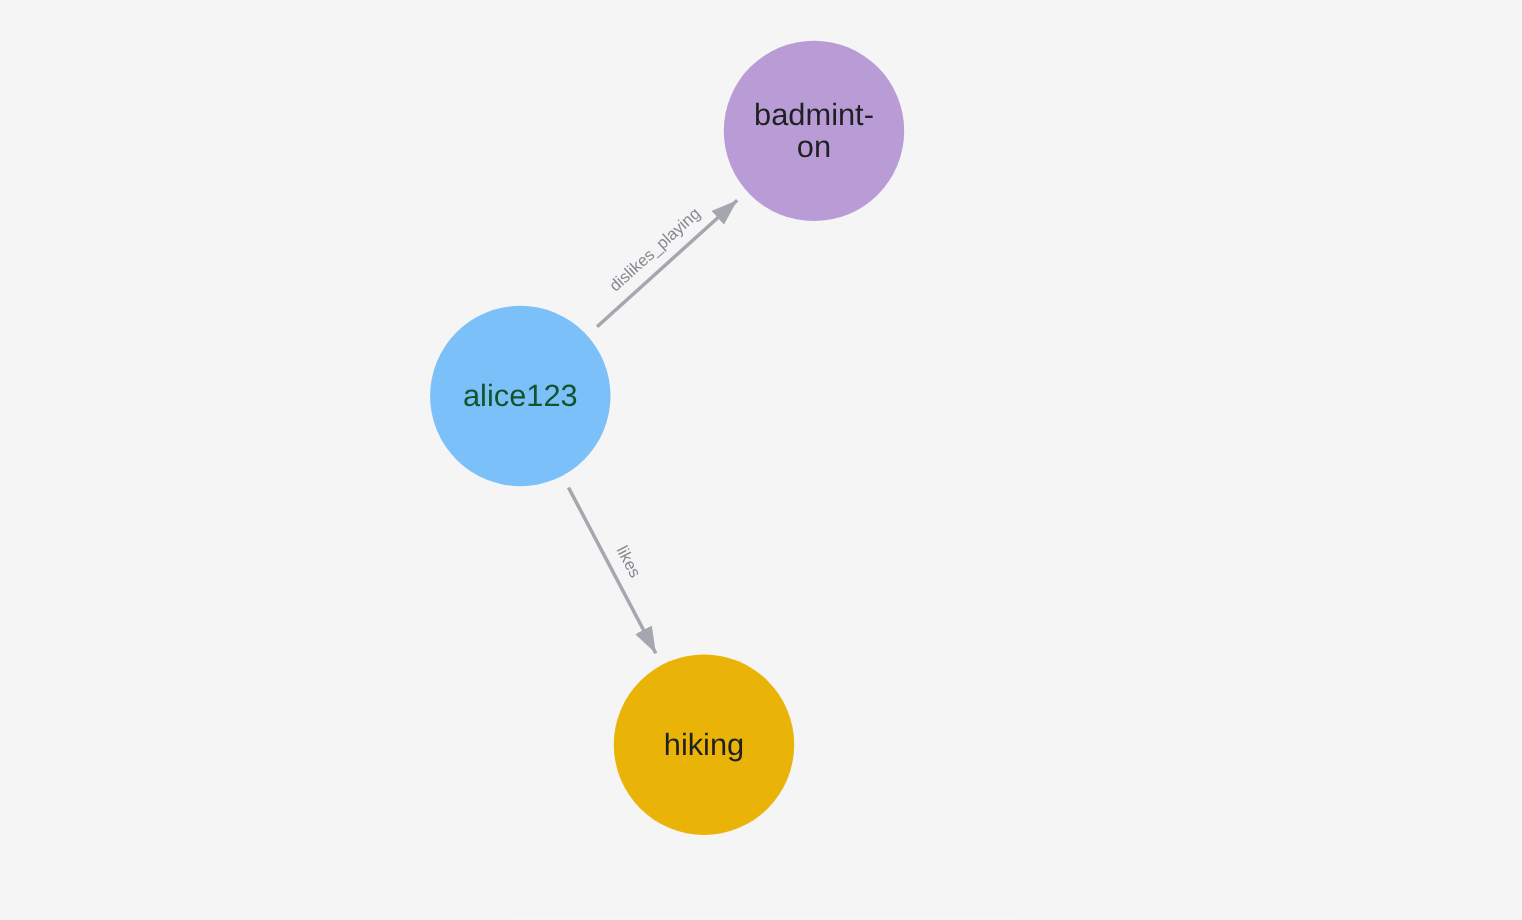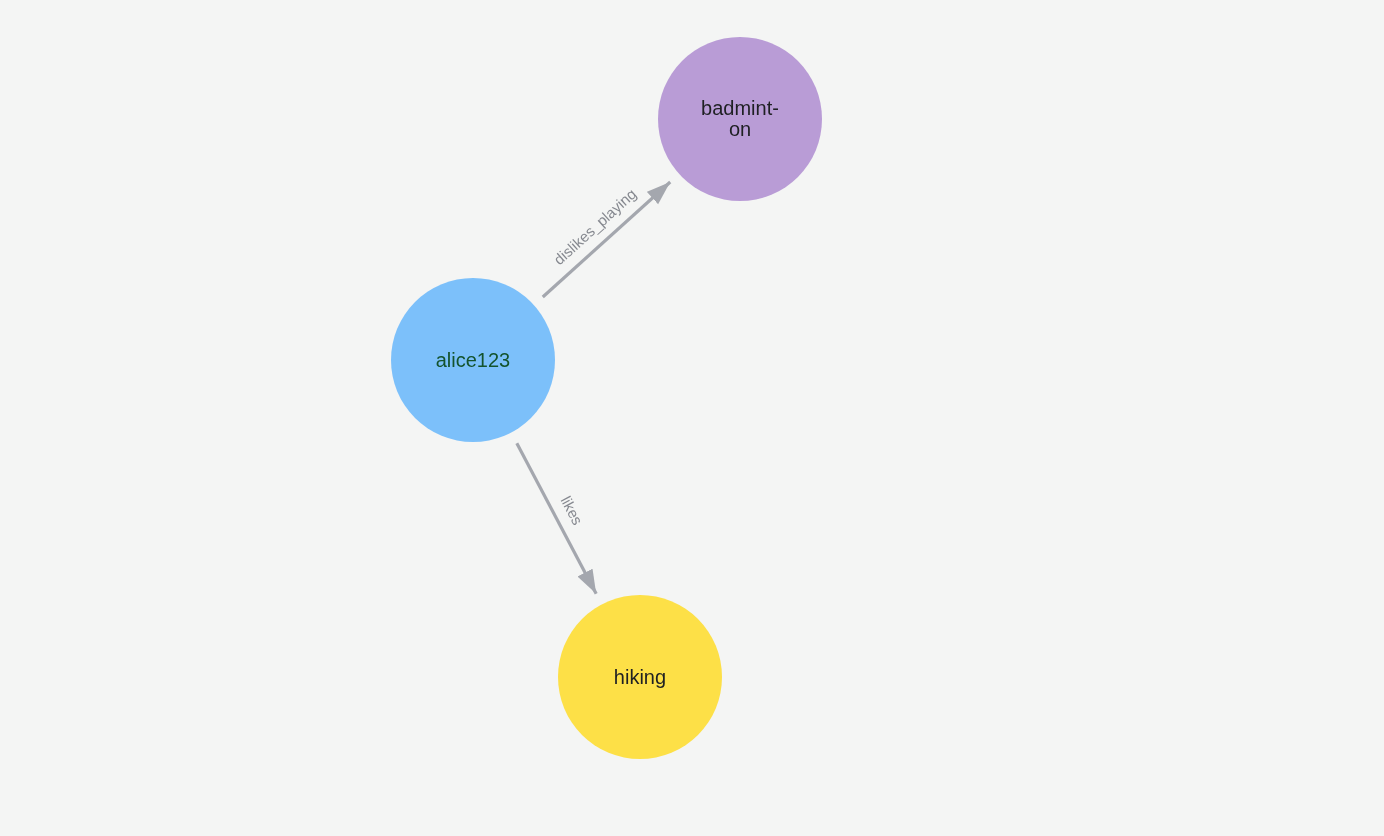--- a/index.html
+++ b/index.html
@@ -35,21 +35,21 @@
   .node {
     position: absolute;
     border-radius: 50%;
     display: flex;
     align-items: center;
     justify-content: center;
     cursor: pointer;
     box-sizing: border-box;
   }
   .node-label {
-    font-size: 20px;
+    font-size: 28px;
     line-height: 1.05;
     text-align: center;
     white-space: nowrap;
     user-select: none;
   }
 </style>
 </head>
 <body>
 
 <div class="canvas" id="canvas" style="background: rgb(244, 245, 244);">
@@ -78,19 +78,19 @@
     </div>
   </div>
 
   <div class="node" id="node-1" style="left: 658px; top: 37px; width: 164px; height: 164px; background: rgb(185, 156, 214); color: rgb(31, 32, 35);">
     <div class="node-label">
       <span>badmint-</span><br>
       <span>on</span>
     </div>
   </div>
 
-  <div class="node" id="node-2" style="left: 558px; top: 595px; width: 164px; height: 164px; background: #fde047; color: rgb(31, 32, 35);">
+  <div class="node" id="node-2" style="left: 558px; top: 595px; width: 164px; height: 164px; background: #eab308; color: rgb(31, 32, 35);">
     <div class="node-label">
       <span>hiking</span>
     </div>
   </div>
 
 </div>
 
 </body></html>

